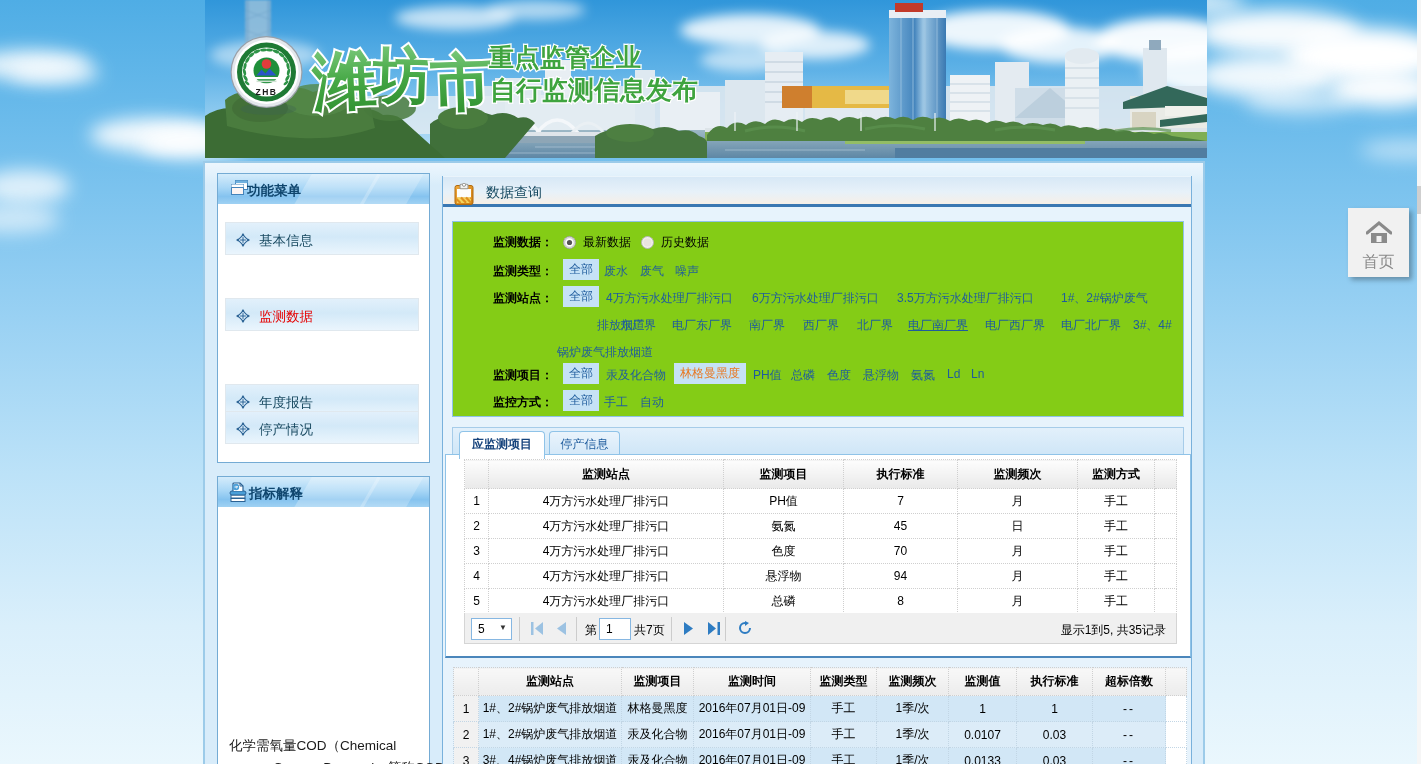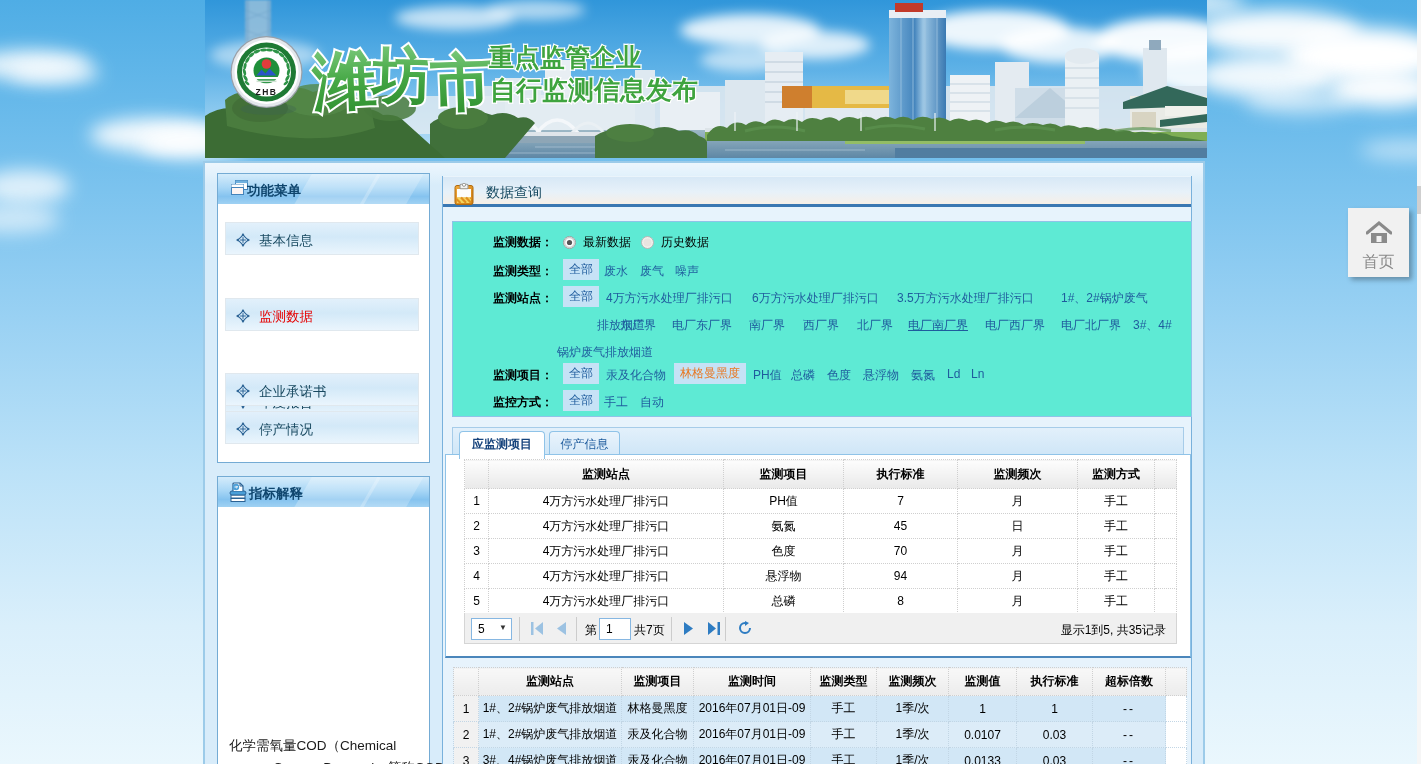--- a/index.html
+++ b/index.html
@@ -17,21 +17,21 @@
 .band:after{content:"";position:absolute;left:70%;top:-20px;width:40px;height:90px;background:rgba(255,255,255,.22);transform:rotate(30deg);}
 .bandtxt{position:absolute;z-index:2;color:#0f466e;font-size:13.5px;font-weight:bold;top:8px;}
 .menu-item{position:absolute;left:7px;width:192px;height:31px;
   background:linear-gradient(180deg,#e2f0fb 0%,#d3e9f8 45%,#eaf5fd 100%);
   border:1px solid #e0e8ee;}
 .menu-item span{position:absolute;left:33px;top:9px;font-size:13.5px;color:#17485f;}
 .menu-item svg{position:absolute;left:10px;top:10px;width:14px;height:14px;}
 
 #mainp{position:absolute;left:237px;top:13px;width:748px;height:600px;border:1px solid #79b1dc;background:#e7f3fc;}
 #mainhead{height:27px;background:linear-gradient(180deg,#d7e8f6 0%,#e7f1f9 55%,#f6efe7 100%);border-bottom:3px solid #3a77b2;position:relative;border-top:1px solid #eaf4fb;margin-top:-1px;}
-#filterbox{position:absolute;left:9px;top:44px;width:730px;height:194px;border:1px solid #8fc3e8;background:#5eead4;padding-left:8px;}
+#filterbox{position:absolute;left:9px;top:44px;width:730px;height:194px;border:1px solid #8fc3e8;background:#84cc16;}
 .flabel{position:absolute;font-size:12px;font-weight:bold;color:#000;}
 .flink{position:absolute;font-size:12px;color:#1f5c9d;}
 .fchip{position:absolute;font-size:12px;color:#1f5c9d;background:#c6e2f6;padding:2px 6px;}
 
 #tabstrip{position:absolute;left:9px;top:250px;width:730px;height:27px;background:linear-gradient(180deg,#e2f0fb,#cfe6f7);border:1px solid #a6cce9;border-bottom:none;}
 .tab{position:absolute;top:3px;height:24px;border:1px solid #8fc3e8;border-bottom:none;border-radius:4px 4px 0 0;font-size:12px;text-align:center;line-height:24px;}
 #tabc{position:absolute;left:2px;top:277px;width:744px;height:201px;background:#fff;border:1px solid #8fc3e8;border-bottom:2px solid #4a86bb;}
 
 table{border-collapse:collapse;}
 .grid{position:absolute;font-size:12px;color:#000;}
@@ -335,35 +335,20 @@
           </g>
           <g fill="#2a6294">
             <path d="M8.5 0 l2 3 h-4 z"></path>
             <path d="M8.5 17 l2 -3 h-4 z"></path>
             <path d="M0 8.5 l3 -2 v4 z"></path>
             <path d="M17 8.5 l-3 -2 v4 z"></path>
           </g>
         </svg>
         <span>年度报告</span>
       </div>
-    <div class="menu-item" style="top:199px;">
-        <svg width="17" height="17" viewBox="0 0 17 17">
-          <g stroke="#2a6294" stroke-width="1.2" fill="none">
-            <rect x="4.2" y="4.2" width="8.6" height="8.6" transform="rotate(45 8.5 8.5)"></rect>
-            <path d="M8.5 5 v7 M5 8.5 h7"></path>
-          </g>
-          <g fill="#2a6294">
-            <path d="M8.5 0 l2 3 h-4 z"></path>
-            <path d="M8.5 17 l2 -3 h-4 z"></path>
-            <path d="M0 8.5 l3 -2 v4 z"></path>
-            <path d="M17 8.5 l-3 -2 v4 z"></path>
-          </g>
-        </svg>
-        <span>企业承诺书</span>
-      </div>
     <div class="menu-item" style="top:237px;">
         <svg width="17" height="17" viewBox="0 0 17 17">
           <g stroke="#2a6294" stroke-width="1.2" fill="none">
             <rect x="4.2" y="4.2" width="8.6" height="8.6" transform="rotate(45 8.5 8.5)"></rect>
             <path d="M8.5 5 v7 M5 8.5 h7"></path>
           </g>
           <g fill="#2a6294">
             <path d="M8.5 0 l2 3 h-4 z"></path>
             <path d="M8.5 17 l2 -3 h-4 z"></path>
             <path d="M0 8.5 l3 -2 v4 z"></path>

